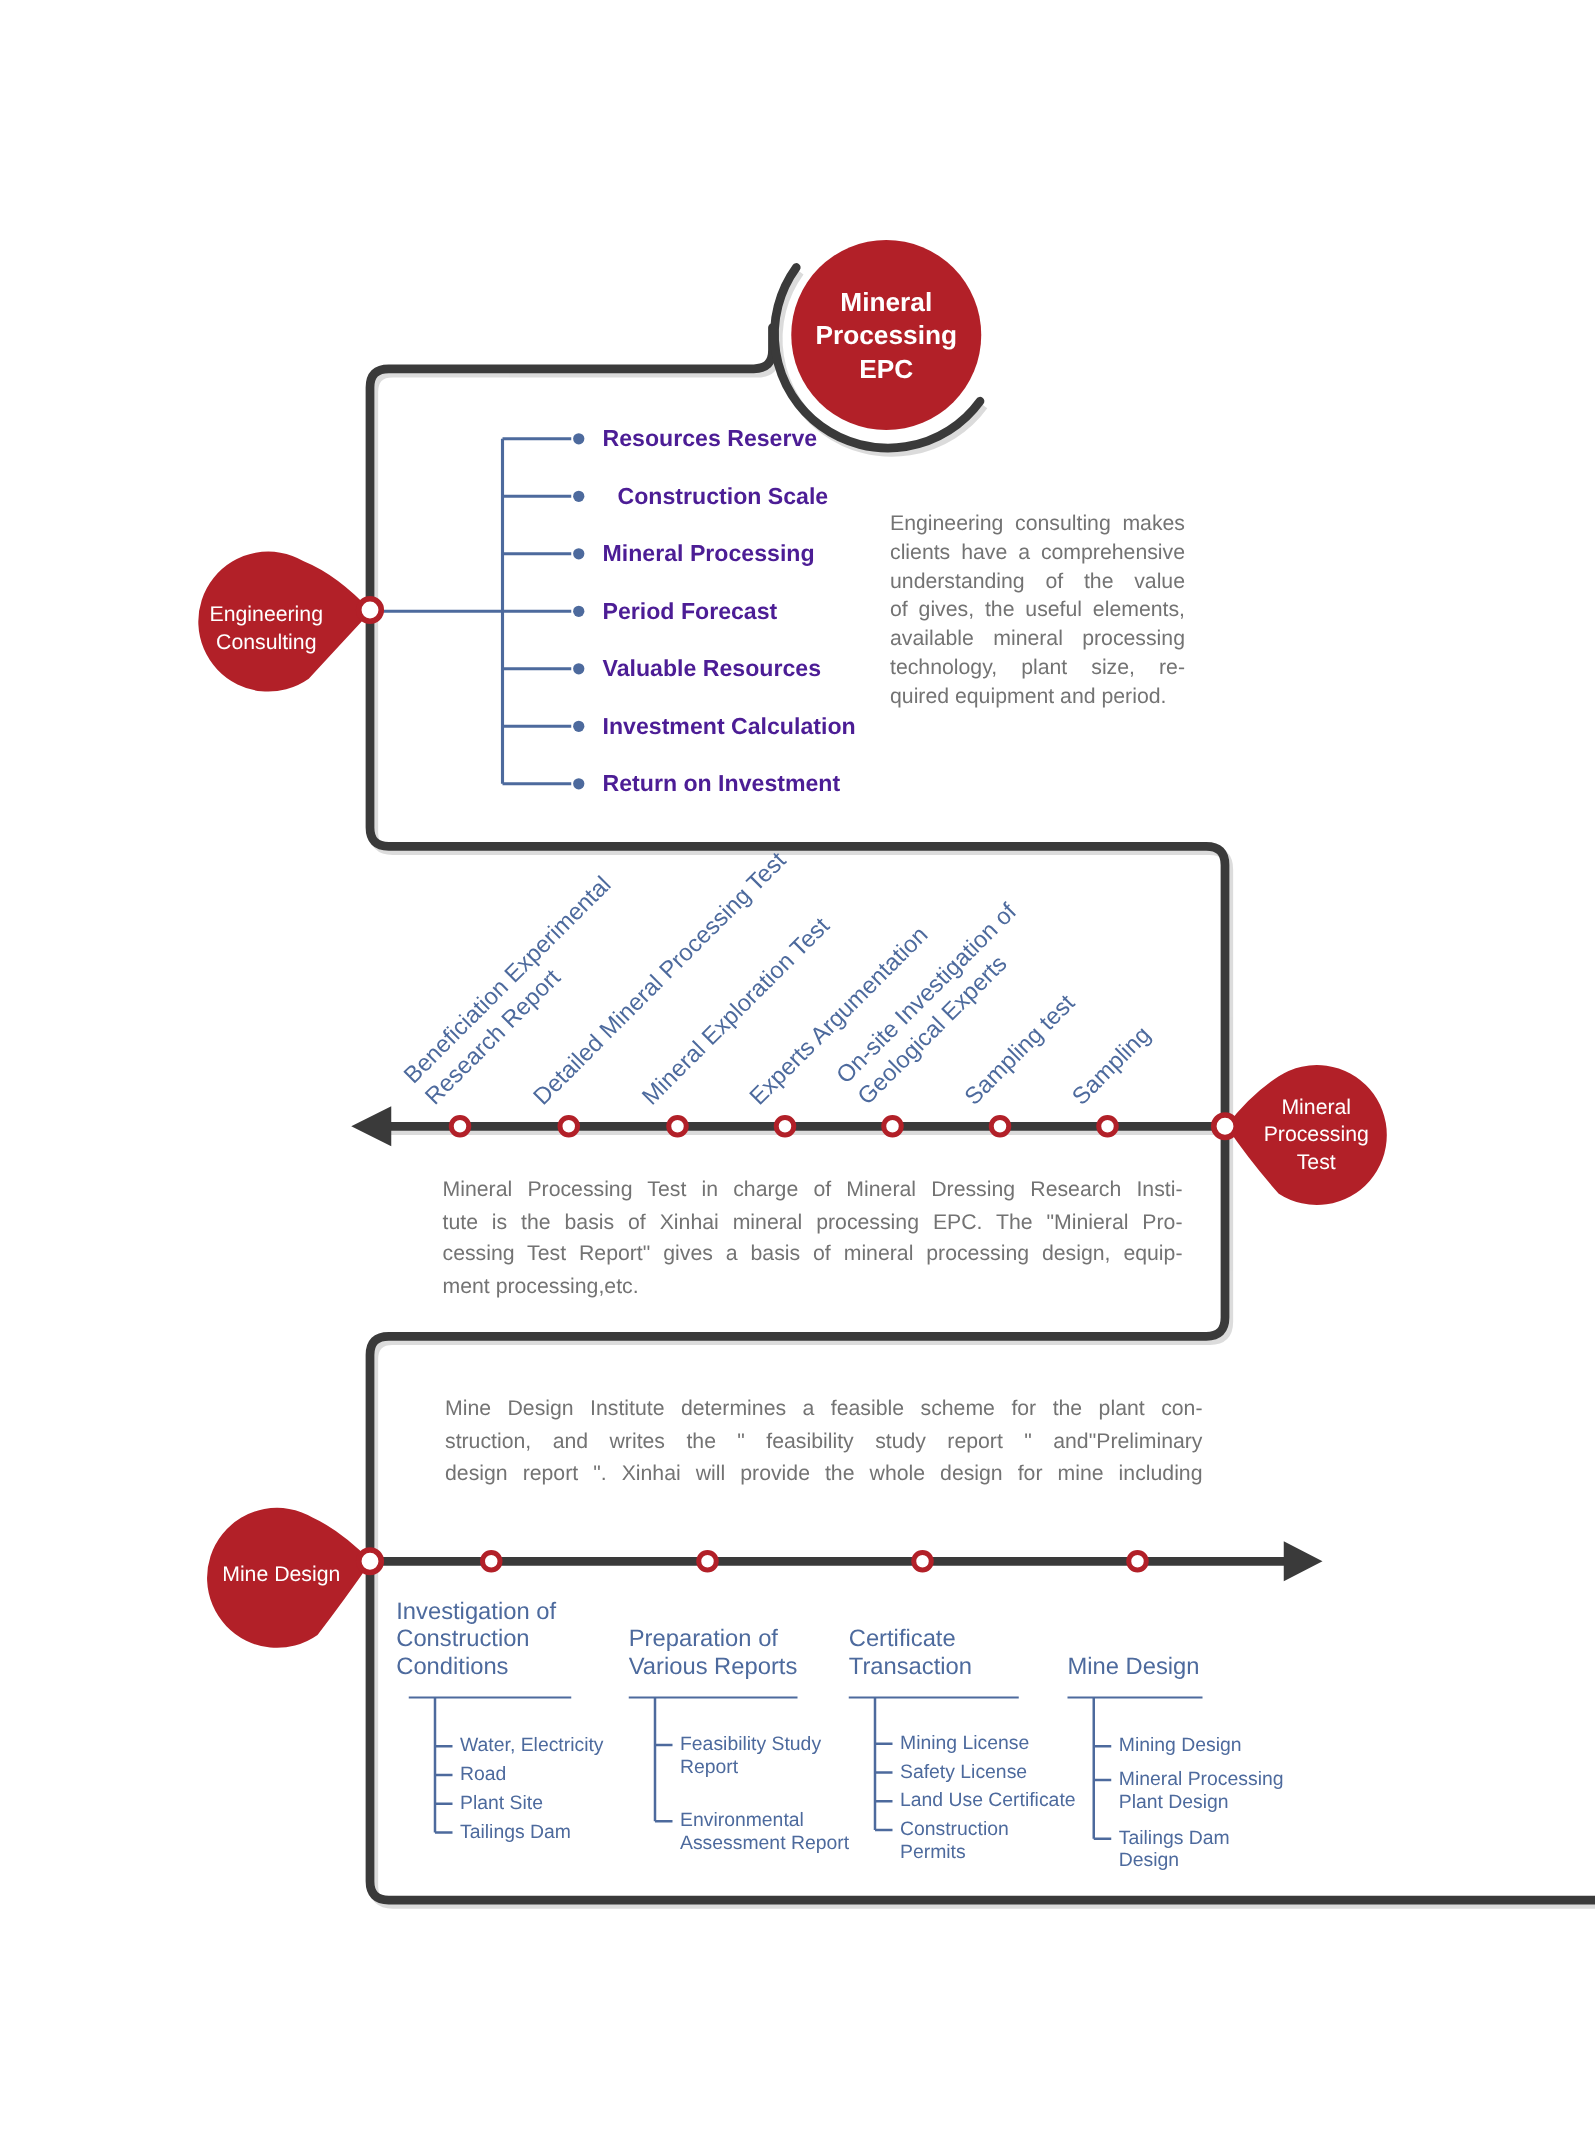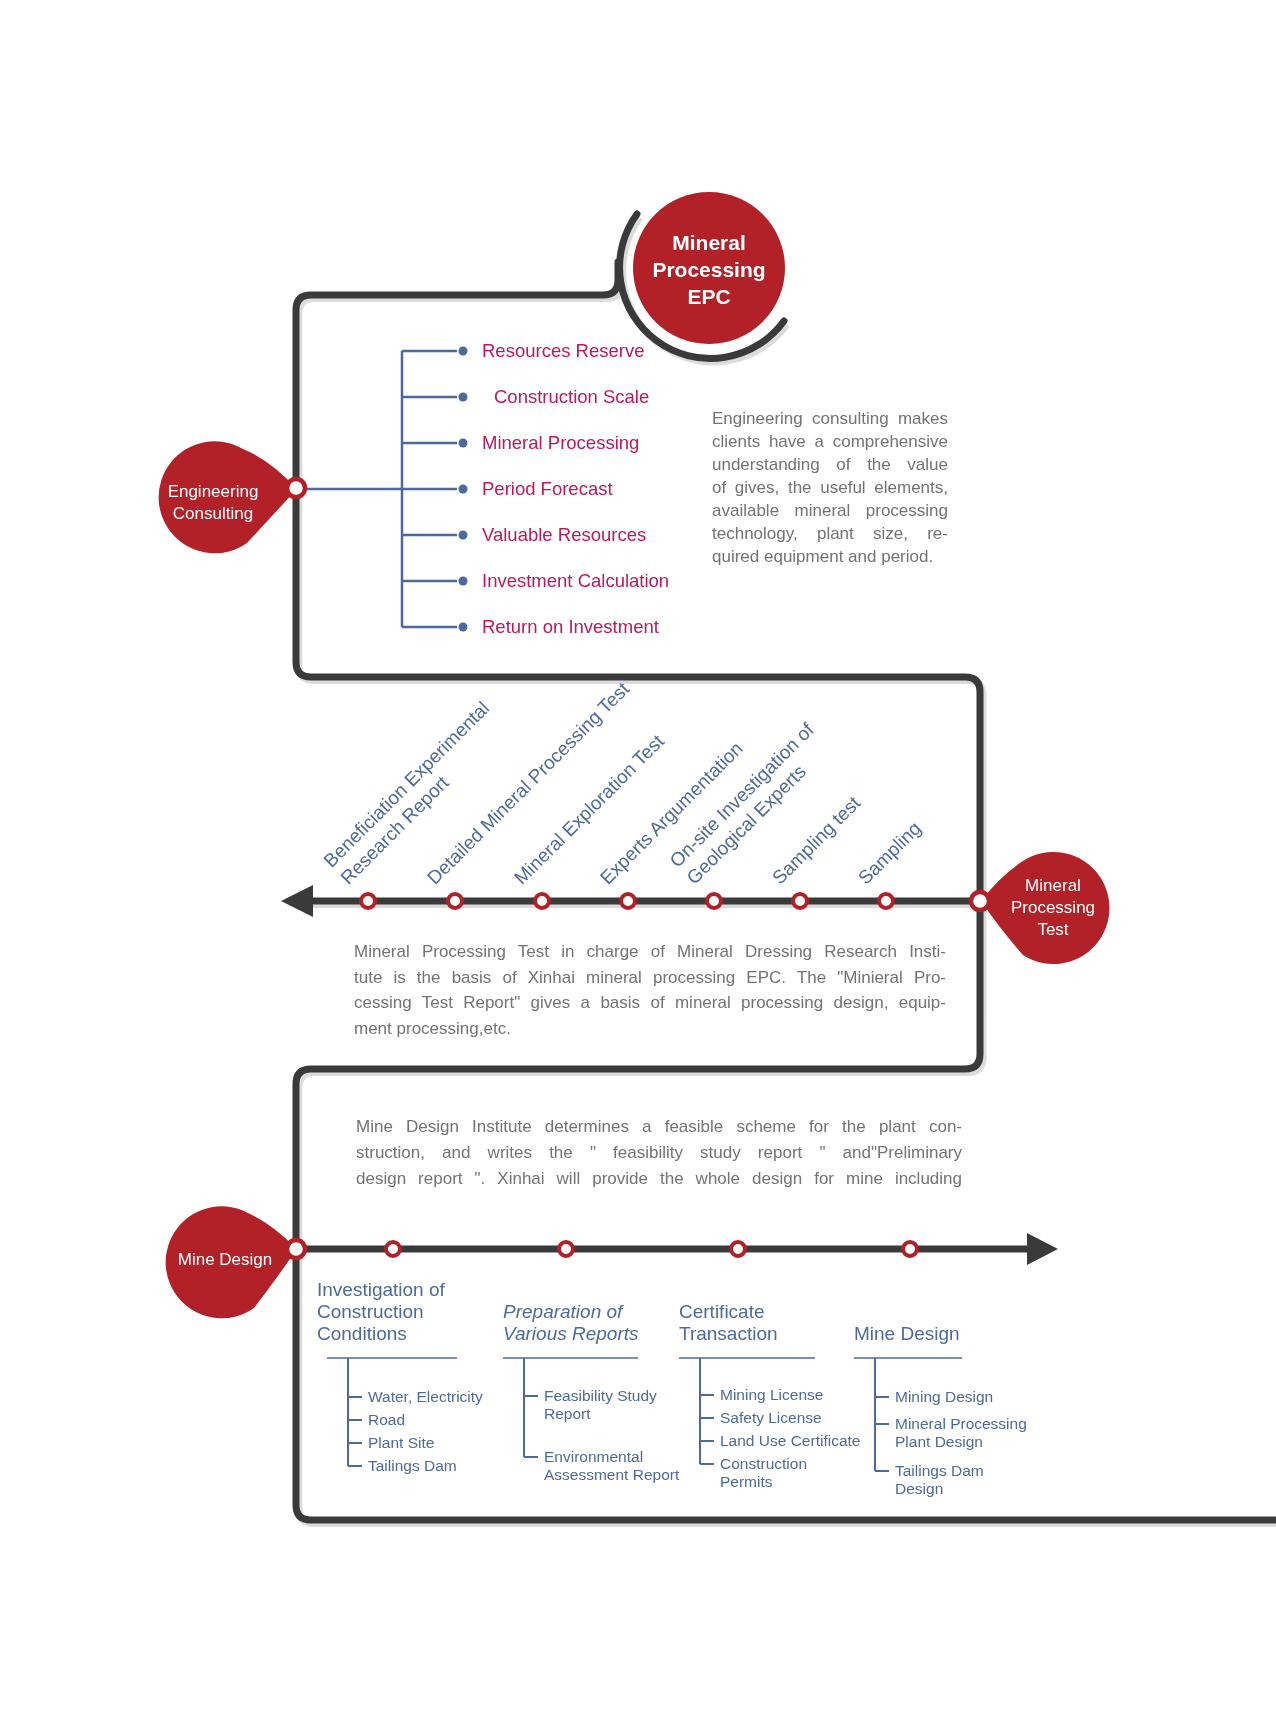--- a/index.html
+++ b/index.html
@@ -1,19 +1,19 @@
 <!DOCTYPE html>
 <html><head>
 <meta charset="utf-8">
 <style>
   html,body{margin:0;padding:0;background:#ffffff;}
   .canvas{position:relative;width:1276px;height:1719px;background:#fff;
           font-family:"Liberation Sans",sans-serif;overflow:hidden;}
   svg.layer{position:absolute;left:0;top:0;}
-  .blue-item{position:absolute;color:#be185d;font-size:18.5px;white-space:nowrap;}
+  .blue-item{position:absolute;color:#4c1d95;font-size:18.5px;white-space:nowrap;font-weight:bold;}
   .node-label{position:absolute;color:#ffffff;text-align:center;
               transform:translate(-50%,-50%);font-size:17px;line-height:22px;white-space:nowrap;}
   .epc-label{font-weight:bold;font-size:21px;line-height:27px;}
   .para{position:absolute;color:#737373;font-size:17px;line-height:23px;}
   .para.p2{line-height:25.5px;}
   .para.p3{line-height:26px;}
   .pl{text-align:justify;text-align-last:justify;}
   .pl.last{text-align:left;text-align-last:left;}
   .diag-anchor{position:absolute;width:0;height:0;}
   .diag{position:absolute;left:0;bottom:0;transform-origin:left bottom;
@@ -222,21 +222,21 @@
   <div class="col-item" style="left:368px;top:1411px;">
       <div>Road</div>
     </div>
   <div class="col-item" style="left:368px;top:1434px;">
       <div>Plant Site</div>
     </div>
   <div class="col-item" style="left:368px;top:1457px;">
       <div>Tailings Dam</div>
     </div>
 
-  <div class="col-title" style="left:503px;top:1301px;font-style:italic;">
+  <div class="col-title" style="left:503px;top:1301px;">
     <div>Preparation of</div>
     <div>Various Reports</div>
   </div>
   <div class="col-item" style="left:544px;top:1387px;">
     <div>Feasibility Study</div>
     <div>Report</div>
   </div>
   <div class="col-item" style="left:544px;top:1448px;">
     <div>Environmental</div>
     <div>Assessment Report</div>

